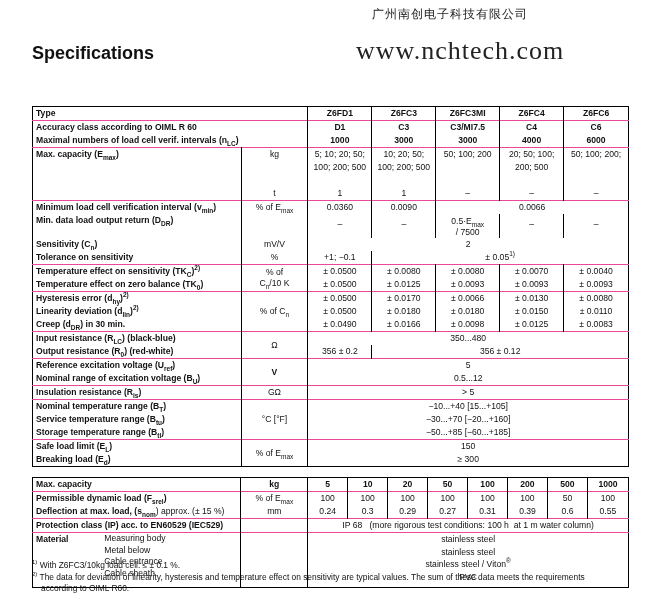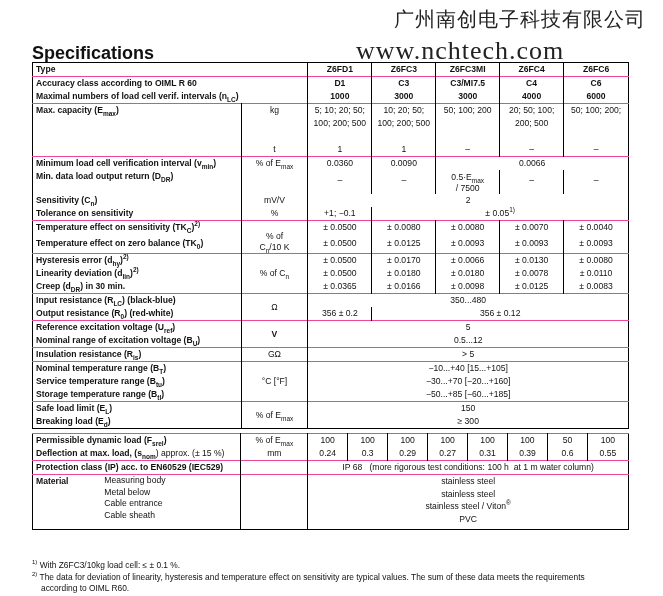--- a/index.html
+++ b/index.html
@@ -1,20 +1,20 @@
 <!DOCTYPE html>
 <html><head>
 <meta charset="utf-8">
 <style>
   html,body{margin:0;padding:0;background:#fff;}
   body{width:663px;height:596px;position:relative;overflow:hidden;font-family:"Liberation Sans",sans-serif;color:#111;}
-  .cn-title{position:absolute;left:394px;top:6px;font-family:"DejaVu Serif",serif;font-size:20px;letter-spacing:1px;color:#222;}
+  .cn-title{position:absolute;left:372px;top:6px;font-family:"DejaVu Serif",serif;font-size:12px;letter-spacing:1px;color:#222;}
   .cn-url{position:absolute;left:356px;top:36px;font-family:Liberation Serif, serif;font-size:26px;letter-spacing:1px;color:#222;}
   .spec-heading{position:absolute;left:32px;top:43px;font-weight:bold;font-size:18px;}
-  table{border-collapse:collapse;position:absolute;font-size:8.6px;line-height:13px;}
+  table{border-collapse:collapse;position:absolute;font-size:8.6px;line-height:13px;margin-top:44px;}
   td{padding:0 3px;vertical-align:top;}
   .bold{font-weight:bold;}
   .c{text-align:center;}
   .bt{border-top:1px solid #ec4899;}
   .bl{border-left:1px solid #000;}
   .frame{border:1px solid #000;}
   sub,sup{font-size:6.5px;line-height:0;}
   #t1{left:32px;top:62px;width:597px;}
   #t2{left:32px;top:433px;width:597px;}
   .fn{position:absolute;left:32px;font-size:8.4px;line-height:11px;}
@@ -130,21 +130,21 @@
 
   <tr>
     <td class="bold">Tolerance on sensitivity</td>
     <td class="c bl">%</td>
     <td class="c bl">+1; −0.1</td>
     <td class="c bl" colspan="4"><span>± 0.05</span><sup>1)</sup></td>
   </tr>
 
   <tr class="bt">
     <td class="bold"><span>Temperature effect on sensitivity (TK</span><sub>C</sub>)<sup>2)</sup></td>
-    <td class="c bl" rowspan="2" style="line-height:11px;padding-top:10px"><span>% of</span><br><span>C</span><sub>n</sub><span>/10 K</span></td>
+    <td class="c bl" rowspan="2" style="line-height:11px;padding-top:2px"><span>% of</span><br><span>C</span><sub>n</sub><span>/10 K</span></td>
     <td class="c bl">± 0.0500</td>
     <td class="c bl">± 0.0080</td>
     <td class="c bl">± 0.0080</td>
     <td class="c bl">± 0.0070</td>
     <td class="c bl">± 0.0040</td>
   </tr>
   <tr>
     <td class="bold"><span>Temperature effect on zero balance (TK</span><sub>0</sub>)</td>
     <td class="c bl">± 0.0500</td>
     <td class="c bl">± 0.0125</td>
@@ -160,26 +160,26 @@
     <td class="c bl">± 0.0170</td>
     <td class="c bl">± 0.0066</td>
     <td class="c bl">± 0.0130</td>
     <td class="c bl">± 0.0080</td>
   </tr>
   <tr>
     <td class="bold"><span>Linearity deviation (d</span><sub>lin</sub>)<sup>2)</sup></td>
     <td class="c bl">± 0.0500</td>
     <td class="c bl">± 0.0180</td>
     <td class="c bl">± 0.0180</td>
-    <td class="c bl">± 0.0078</td>
+    <td class="c bl">± 0.0150</td>
     <td class="c bl">± 0.0110</td>
   </tr>
   <tr>
     <td class="bold"><span>Creep (d</span><sub>DR</sub><span>) in 30 min.</span></td>
-    <td class="c bl">± 0.0365</td>
+    <td class="c bl">± 0.0490</td>
     <td class="c bl">± 0.0166</td>
     <td class="c bl">± 0.0098</td>
     <td class="c bl">± 0.0125</td>
     <td class="c bl">± 0.0083</td>
   </tr>
 
   <tr class="bt">
     <td class="bold"><span>Input resistance (R</span><sub>LC</sub><span>) (black-blue)</span></td>
     <td class="c bl" rowspan="2" style="vertical-align:middle">Ω</td>
     <td class="c bl" colspan="5">350...480</td>
@@ -240,20 +240,32 @@
     <col style="width:40px">
       <col style="width:40px">
       <col style="width:40px">
       <col style="width:40px">
       <col style="width:40px">
       <col style="width:40px">
       <col style="width:40px">
       <col style="width:41px">
   </colgroup>
   <tbody>
+      <tr>
+    <td class="bold" colspan="2">Max. capacity</td>
+    <td class="bold c bl">kg</td>
+    <td class="bold c bl">5</td>
+    <td class="bold c bl">10</td>
+    <td class="bold c bl">20</td>
+    <td class="bold c bl">50</td>
+    <td class="bold c bl">100</td>
+    <td class="bold c bl">200</td>
+    <td class="bold c bl">500</td>
+    <td class="bold c bl">1000</td>
+  </tr>
   <tr class="bt">
     <td class="bold" colspan="2"><span>Permissible dynamic load (F</span><sub>srel</sub>)</td>
     <td class="c bl"><span>% of E</span><sub>max</sub></td>
     <td class="c bl">100</td>
     <td class="c bl">100</td>
     <td class="c bl">100</td>
     <td class="c bl">100</td>
     <td class="c bl">100</td>
     <td class="c bl">100</td>
     <td class="c bl">50</td>

